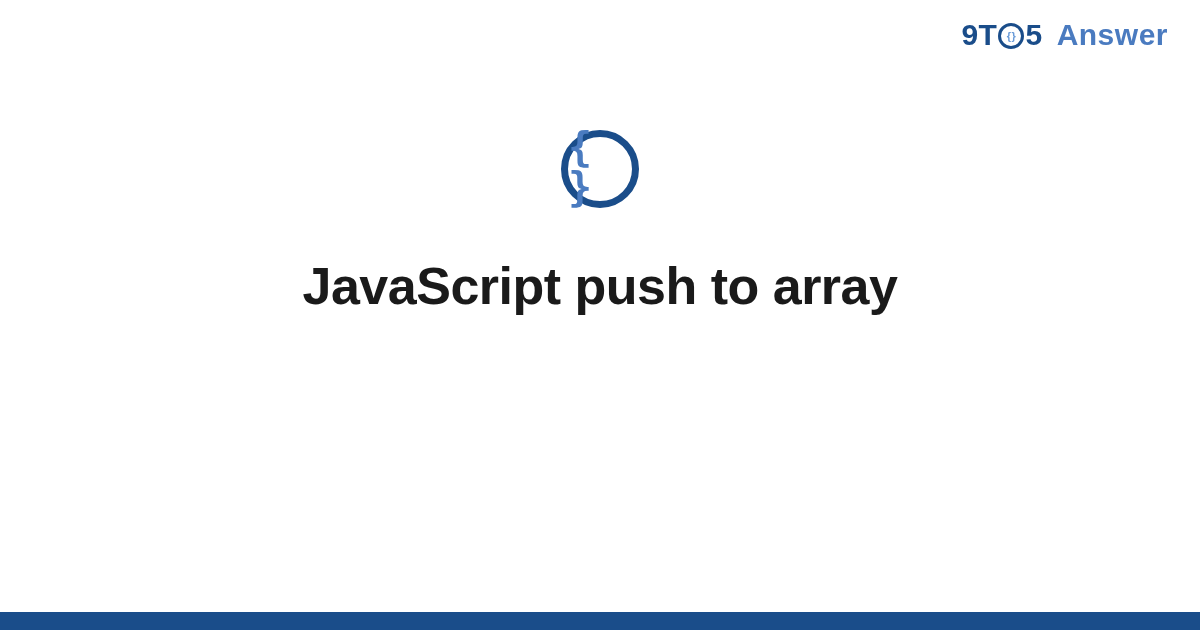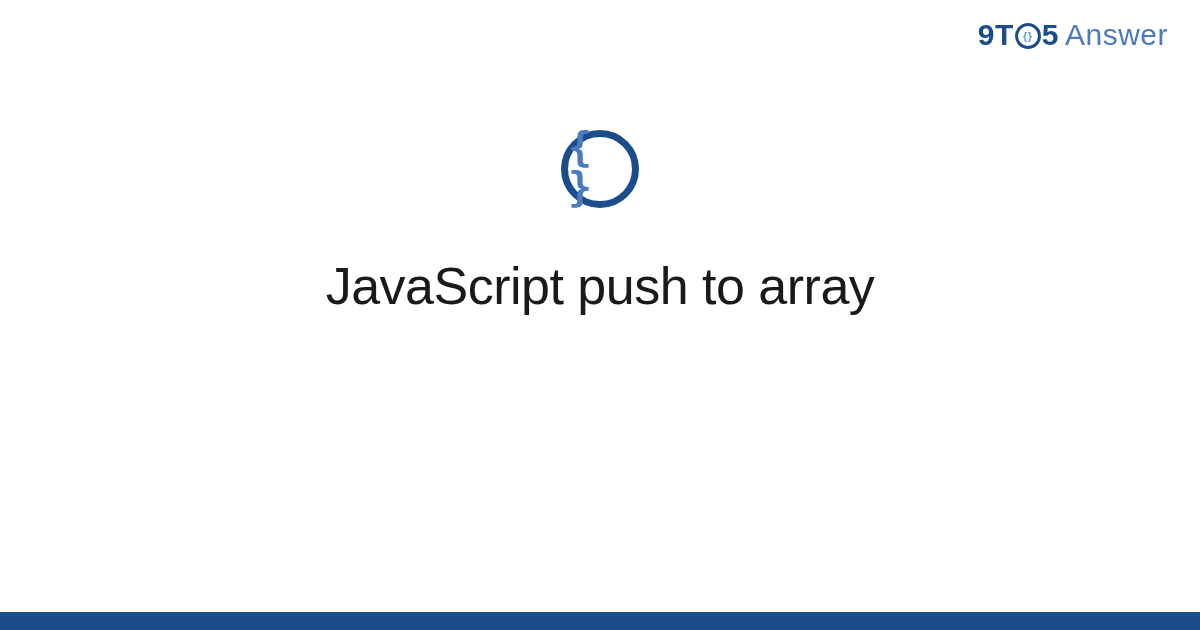--- a/index.html
+++ b/index.html
@@ -38,21 +38,21 @@
       position: relative;
       top: 1px;
     }
     .logo-o-inner {
       font-size: 11px;
       color: #6a9bd8;
       font-weight: 700;
       line-height: 1;
     }
     .logo-5 { color: #1a4d8a; font-weight: 600; }
-    .logo-answer { color: #4a7bc0; font-weight: 400; margin-left: 6px; }
+    .logo-answer { color: #4a7bc0; font-weight: 700; margin-left: 14px; }
     .center-block {
       position: absolute;
       top: 130px;
       left: 0;
       right: 0;
       display: flex;
       flex-direction: column;
       align-items: center;
     }
     .topic-icon {
@@ -70,21 +70,21 @@
       font-weight: 800;
       color: #4a7bc0;
       letter-spacing: 4px;
       line-height: 1;
       font-family: Consolas, Monaco, monospace;
       position: relative;
       top: -2px;
     }
     .title {
       font-size: 52px;
-      font-weight: 400;
+      font-weight: 700;
       color: #1a1a1a;
       text-align: center;
       letter-spacing: -0.5px;
     }
     .bottom-bar {
       position: absolute;
       bottom: 0;
       left: 0;
       right: 0;
       height: 18px;

